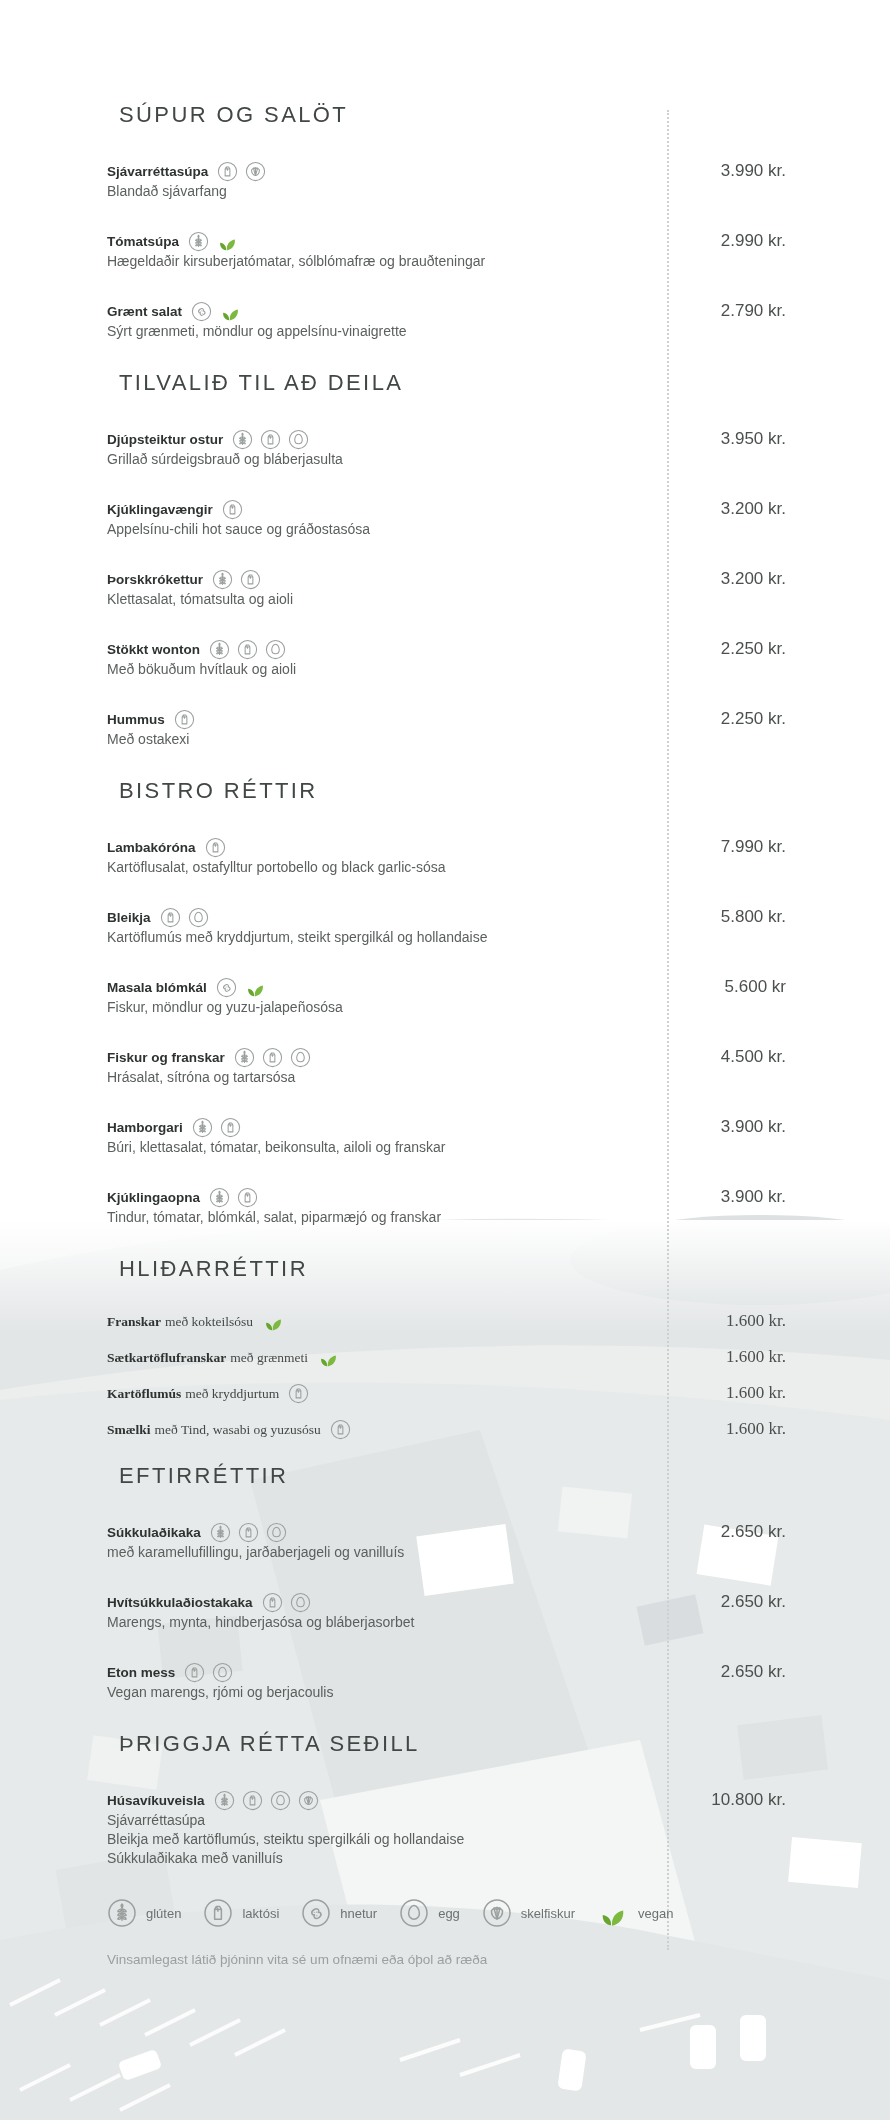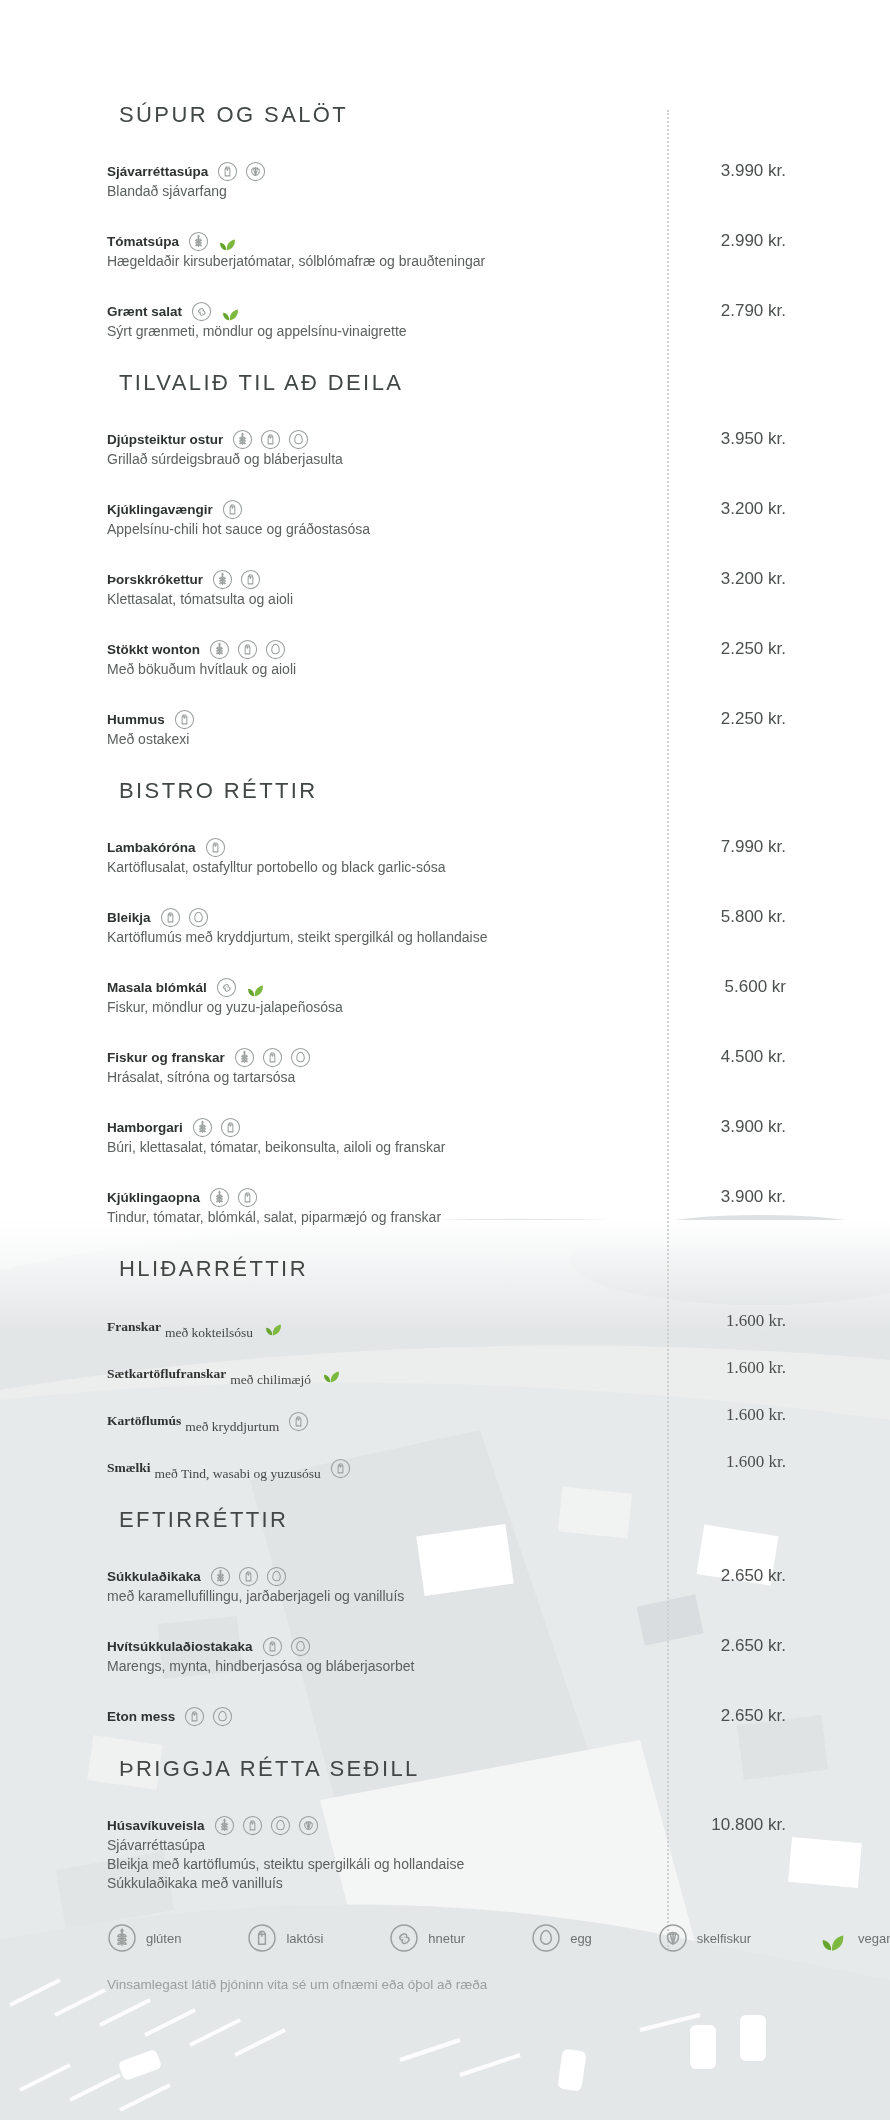--- a/index.html
+++ b/index.html
@@ -17,27 +17,27 @@
   .section-title{
     font-size:22px;font-weight:400;color:#41 4744;color:#414744;
     letter-spacing:2.4px;line-height:24px;margin:0 0 34px 12px;
   }
   .section--inline .section-title{margin-bottom:30px;}
   .mi{display:flex;justify-content:space-between;align-items:flex-start;margin-bottom:30px;}
   .section--inline .mi{margin-bottom:15px;font-family:Liberation Serif, serif;}
   .mi-left{flex:1;padding-right:18px;}
   .titleline{display:flex;align-items:center;line-height:20px;min-height:21px;}
   .mi-name{font-size:13.5px;font-weight:700;color:#2e3331;}
-  .mi-suffix{font-size:13.5px;font-weight:400;color:#44494 7;color:#444947;margin-left:4px;margin-top:12px;}
+  .mi-suffix{font-size:13.5px;font-weight:400;color:#44494 7;color:#444947;margin-left:4px;}
   .icons{display:inline-flex;align-items:center;gap:7px;margin-left:9px;}
   .icn{width:21px;height:21px;display:block;}
   .icn--vegan{width:23px;height:20px;}
   .mi-desc{font-size:14px;color:#5b605e;line-height:19px;}
   .mi-price{font-size:17px;color:#4b504e;line-height:20px;white-space:nowrap;text-align:right;min-width:90px;}
-  .legend{display:flex;align-items:center;margin-top:2px;gap:44px;}
+  .legend{display:flex;align-items:center;margin-top:2px;}
   .legend-item{display:flex;align-items:center;margin-right:22px;}
   .lg-icn{width:30px;height:30px;display:block;}
   .lg-icn--vegan{width:32px;height:27px;}
   .legend-label{font-size:13px;color:#6b7270;margin-left:9px;}
   .footer-note{font-size:13.5px;color:#9aa09e;margin-top:24px;}
 </style>
 </head>
 <body>
 
 <div class="page">
@@ -466,21 +466,21 @@
                     </svg></span>
                 </span>
               </div>
             </div>
             <div class="mi-price">1.600 kr.</div>
           </div>
           <div class="mi">
             <div class="mi-left">
               <div class="titleline">
                 <span class="mi-name">Sætkartöflufranskar</span>
-                <span class="mi-suffix">með chilimæjó</span>
+                <span class="mi-suffix">með grænmeti</span>
                 <span class="icons">
                   <span class="icn icn--vegan"><svg viewBox="0 0 26 24" fill="none">
                       <path d="M11.4 20.6 C6.9 20 4.3 16.6 4.7 12.1 C9.2 12.7 11.8 16.1 11.4 20.6 Z" fill="#67a52f"></path>
                       <path d="M12.2 20.9 C11.6 14.6 14.9 9.9 21.3 8.5 C21.9 14.8 18.6 19.5 12.2 20.9 Z" fill="#7cb93e"></path>
                     </svg></span>
                 </span>
               </div>
             </div>
             <div class="mi-price">1.600 kr.</div>
           </div>
@@ -584,20 +584,21 @@
                       <path d="M9.3 9.1 L10.6 6.8 L13.4 6.8 L14.7 9.1 L14.7 17 L9.3 17 Z"></path>
                       <path d="M9.3 9.1 L14.7 9.1"></path>
                       <path d="M10.6 6.8 L11.9 9.1 L11.9 11"></path>
                     </svg></span>
                   <span class="icn"><svg viewBox="0 0 24 24" fill="none" stroke="#9aa09e" stroke-width="1.2">
                       <circle cx="12" cy="12" r="10.4"></circle>
                       <path d="M12 6 C14.5 6 16.3 9.4 16.3 12.3 C16.3 14.9 14.4 16.9 12 16.9 C9.6 16.9 7.7 14.9 7.7 12.3 C7.7 9.4 9.5 6 12 6 Z"></path>
                     </svg></span>
                 </span>
               </div>
+              <div class="mi-desc">Vegan marengs, rjómi og berjacoulis</div>
             </div>
             <div class="mi-price">2.650 kr.</div>
           </div>
         </div>
         <div class="section section--standard">
           <h2 class="section-title">ÞRIGGJA RÉTTA SEÐILL</h2>
           <div class="mi">
             <div class="mi-left">
               <div class="titleline">
                 <span class="mi-name">Húsavíkuveisla</span>

